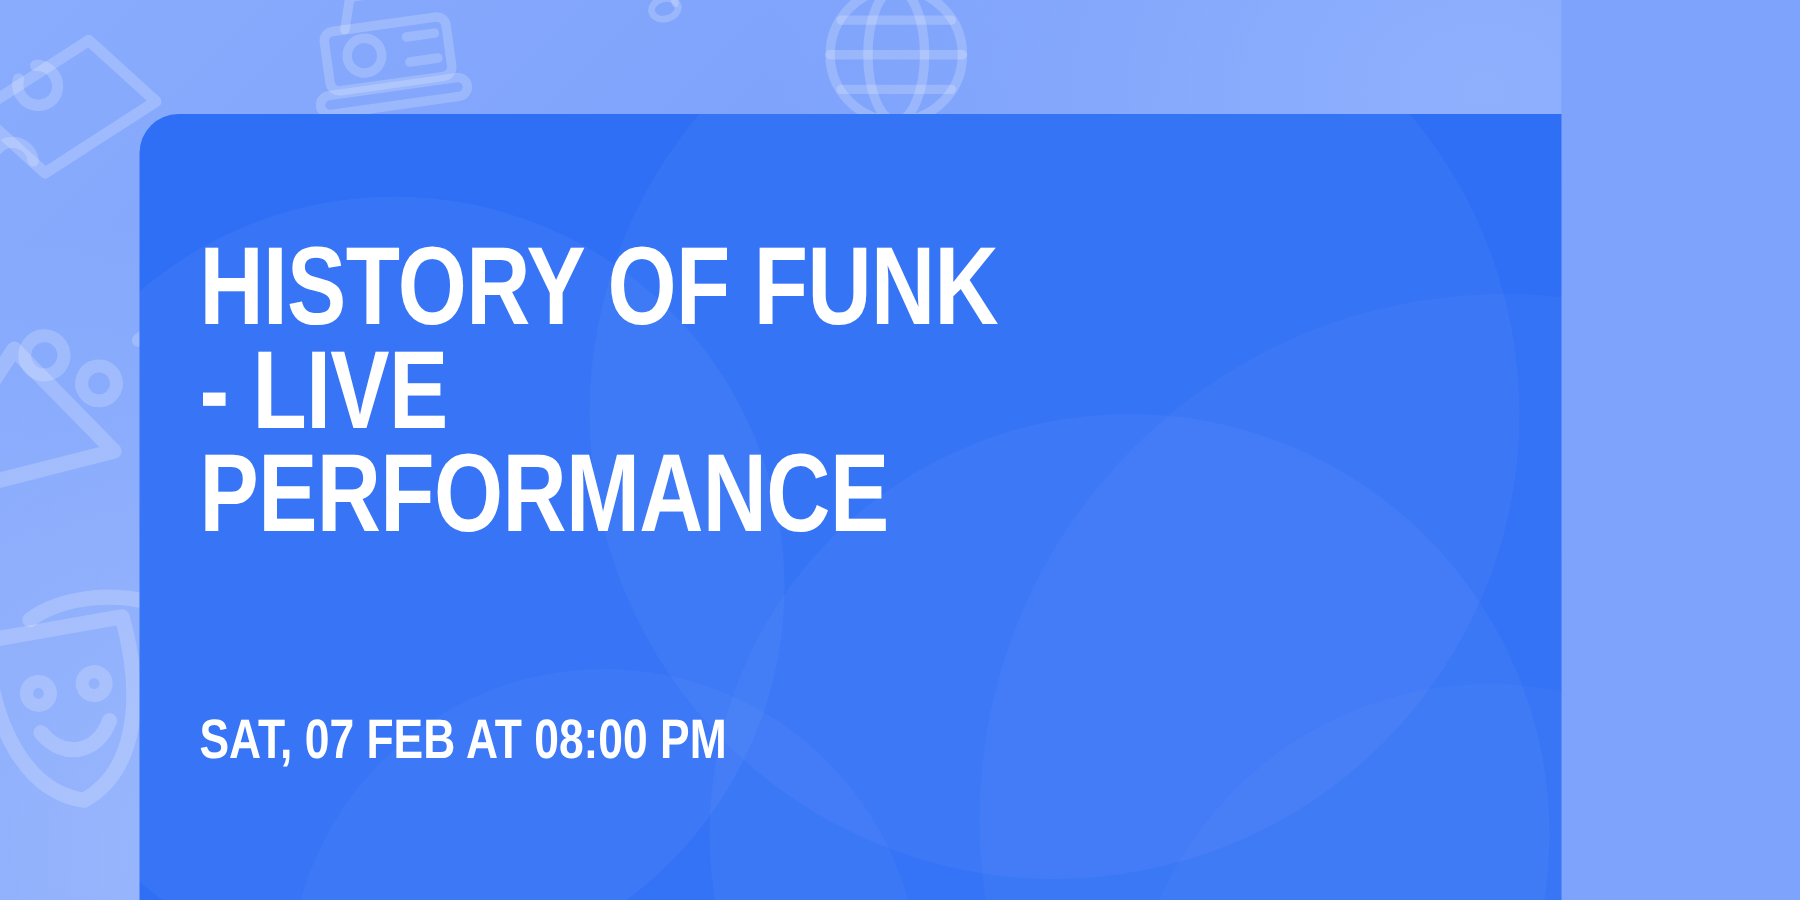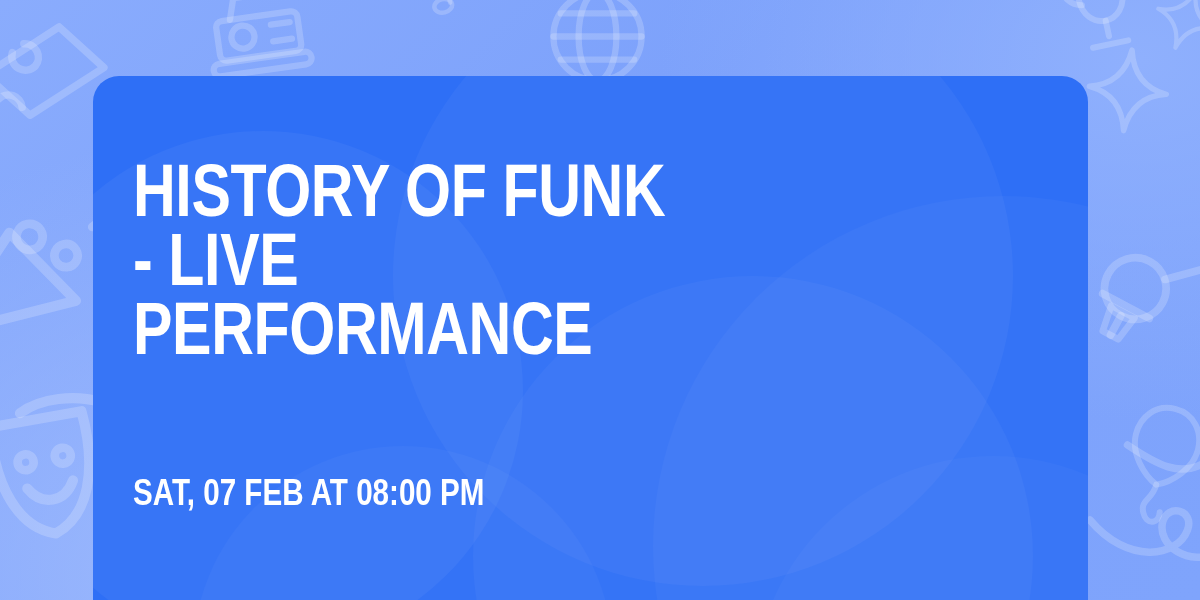--- a/index.html
+++ b/index.html
@@ -14,21 +14,21 @@
   body {
     font-family: "Liberation Sans", "DejaVu Sans", sans-serif;
     background: #7EA3FC;
     position: relative;
   }
 
   
   #banner-root {
     position: absolute;
     inset: 0;
-    width: 1200px;
+    width: 1041px;
     height: 600px;
     overflow: hidden;
   }
 
   #bg-gradient {
     position: absolute;
     inset: 0;
     background:
       radial-gradient(ellipse 900px 700px at 20% 95%, #9EBAFD 0%, rgba(158,186,253,0) 62%),
       radial-gradient(ellipse 800px 600px at 95% 10%, #8FB0FD 0%, rgba(143,176,253,0) 60%),

